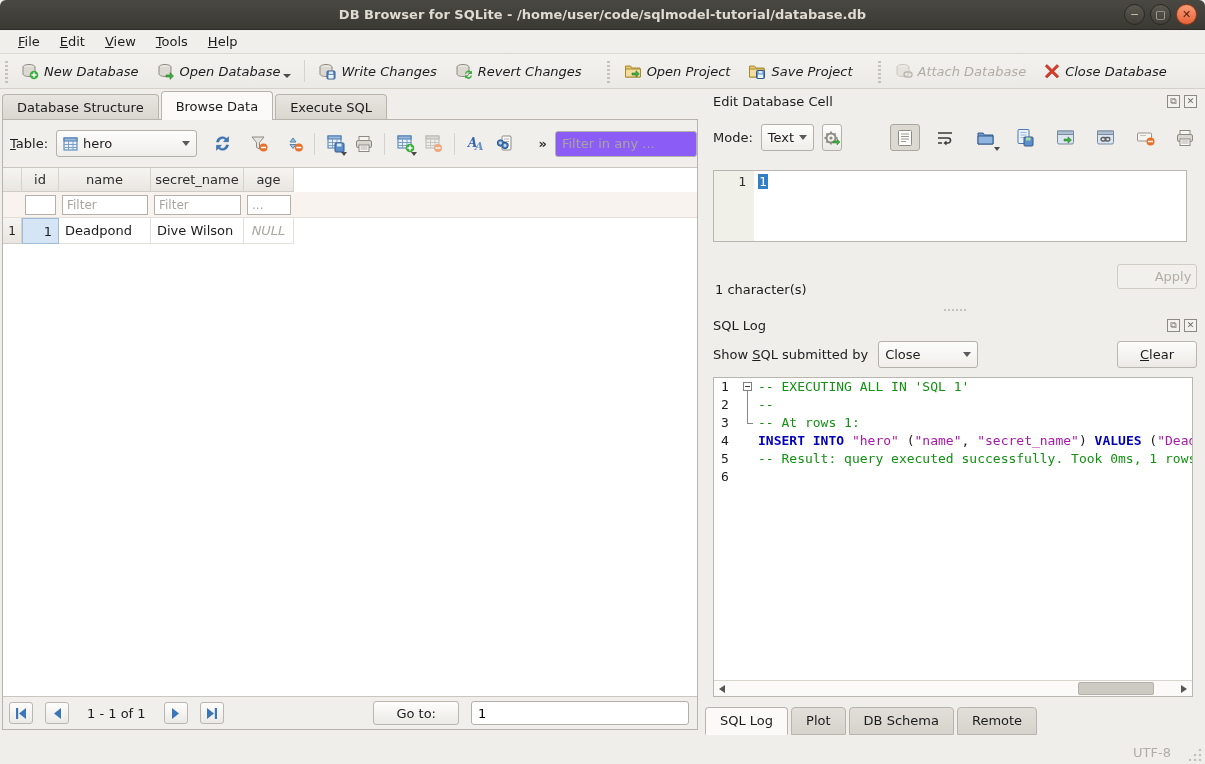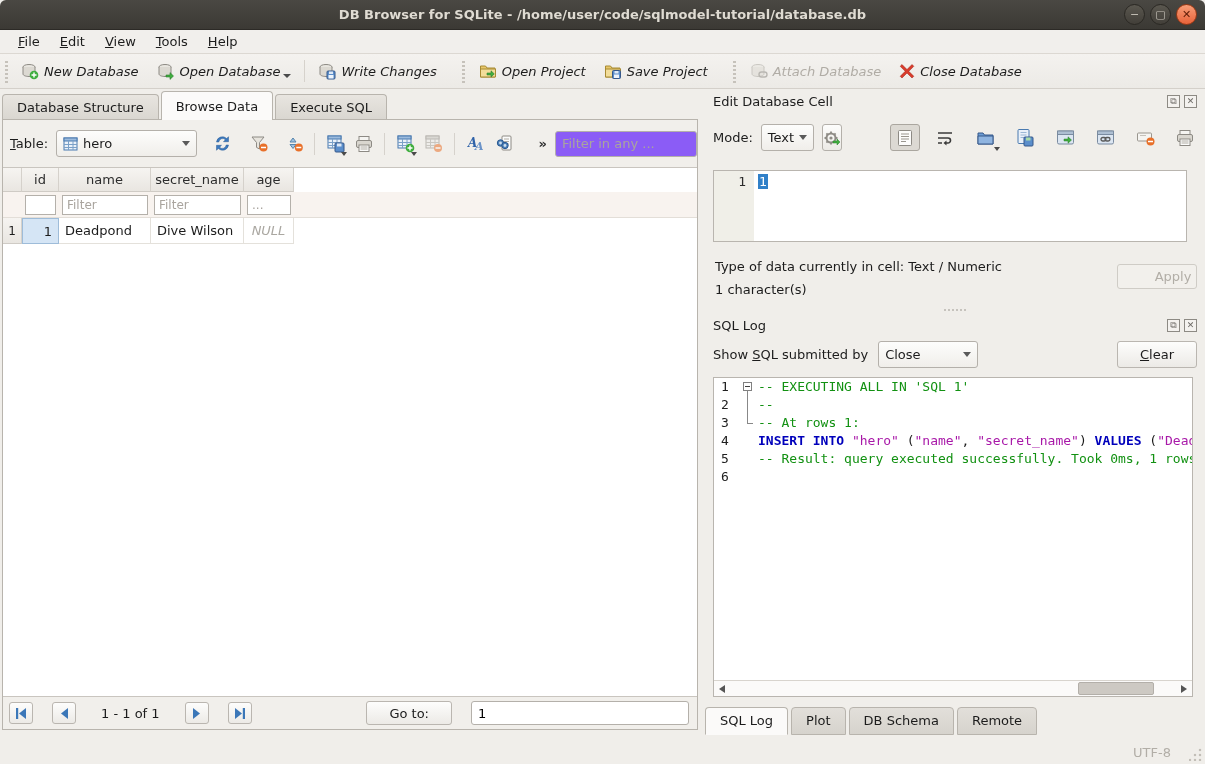--- a/index.html
+++ b/index.html
@@ -79,21 +79,21 @@
   .grid-filter { height:20px; width:calc(100% - 6px); border:1px solid #b4b0aa; background:#fff;
     padding:0 4px; font:12px "DejaVu Sans",sans-serif; }
   .cell { height:26px; border-right:1px solid #e4e1db; border-bottom:1px solid #e4e1db;
     display:flex; align-items:center; padding:0 6px; }
   .cell.num { justify-content:flex-end; }
   .cell.selected { background:#d5e5f5; border:1px solid #9ebcd9; }
   .cell.null { color:#aaa7a1; font-style:italic; justify-content:center; }
 
   
   .pager { position:absolute; left:0; top:576px; width:694px; height:33px; background:#f1efeb;
-    border-top:1px solid #c9c5bf; display:flex; align-items:center; padding:0 6px; gap:19px; }
+    border-top:1px solid #c9c5bf; display:flex; align-items:center; padding:0 6px; gap:12px; }
   .pg-btn { width:24px; height:22px; border:1px solid #bab6b0; border-radius:3px;
     background:linear-gradient(#fdfdfc,#eceae6); display:flex; align-items:center; justify-content:center; }
   .pg-range { padding:0 6px; }
   .goto-btn { height:24px; border:1px solid #bab6b0; border-radius:3px; background:linear-gradient(#fdfdfc,#eceae6);
     padding:0 22px; display:flex; align-items:center; margin-left:auto; }
   .goto-input { width:218px; height:24px; border:1px solid #b4b0aa; border-radius:3px; background:#fff;
     padding:0 6px; font:13px "DejaVu Sans",sans-serif; margin-right:2px; }
 
   
   .right-panel { position:absolute; left:705px; top:91px; width:500px; height:649px; }
@@ -237,20 +237,31 @@
           <ellipse cx="8" cy="5" rx="6" ry="2.5" fill="#e8e6e0" stroke="#8d8a84"></ellipse>
           <path d="M2 5v7c0 1.4 2.7 2.5 6 2.5s6-1.1 6-2.5V5" fill="#dcd9d2" stroke="#8d8a84"></path>
           <rect x="9" y="9" width="8" height="8" rx="1" fill="#5b8ecb" stroke="#36588a"></rect>
           <rect x="11" y="9.5" width="4" height="2.5" fill="#dde8f5"></rect>
           <rect x="10.5" y="13" width="5" height="3.5" fill="#eef4fb"></rect>
         </svg>
     </span>
     <span>Write Changes</span>
   </div>
 
+  <div class="tb-btn">
+    <span class="ic">
+      <svg width="18" height="18">
+          <ellipse cx="8" cy="5" rx="6" ry="2.5" fill="#e8e6e0" stroke="#8d8a84"></ellipse>
+          <path d="M2 5v7c0 1.4 2.7 2.5 6 2.5s6-1.1 6-2.5V5" fill="#dcd9d2" stroke="#8d8a84"></path>
+          <path d="M10 12a3.5 3.5 0 0 1 6-2.4l1-1v3.4h-3.4l1.2-1.2A2.2 2.2 0 0 0 11 12z" fill="#3fae3f"></path>
+          <path d="M17 13.6a3.5 3.5 0 0 1-6 2.2l-1 1v-3.4h3.4l-1.2 1.2a2.2 2.2 0 0 0 3.6-1z" fill="#3fae3f"></path>
+        </svg>
+    </span>
+    <span>Revert Changes</span>
+  </div>
 
   <div class="tb-handle" style="margin-left:14px"></div>
 
   <div class="tb-btn">
     <span class="ic">
       <svg width="18" height="18">
           <path d="M1.5 4h5l1.5 2h8v9h-14.5z" fill="#e8c76a" stroke="#a78a33"></path>
           <path d="M1.5 7h15v8h-15z" fill="#f2dd9a" stroke="#a78a33"></path>
           <path d="M8 11h4v-2.2l3.3 3.1L12 15.1V13H8z" fill="#3fae3f" stroke="#2c7d2c" stroke-width=".6"></path>
         </svg>
@@ -554,21 +565,20 @@
           </svg>
       </div>
     </div>
   </div>
 
   <div class="cell-editor">
     <div class="cell-gutter">1</div>
     <div class="cell-content"><span class="sel-text">1</span></div>
   </div>
 
-  <div class="type-info">Type of data currently in cell: Text / Numeric</div>
   <div class="char-count">1 character(s)</div>
   <div class="apply-btn">Apply</div>
 
   <div class="vsplit">
       <i></i>
       <i></i>
       <i></i>
       <i></i>
       <i></i>
       <i></i>

